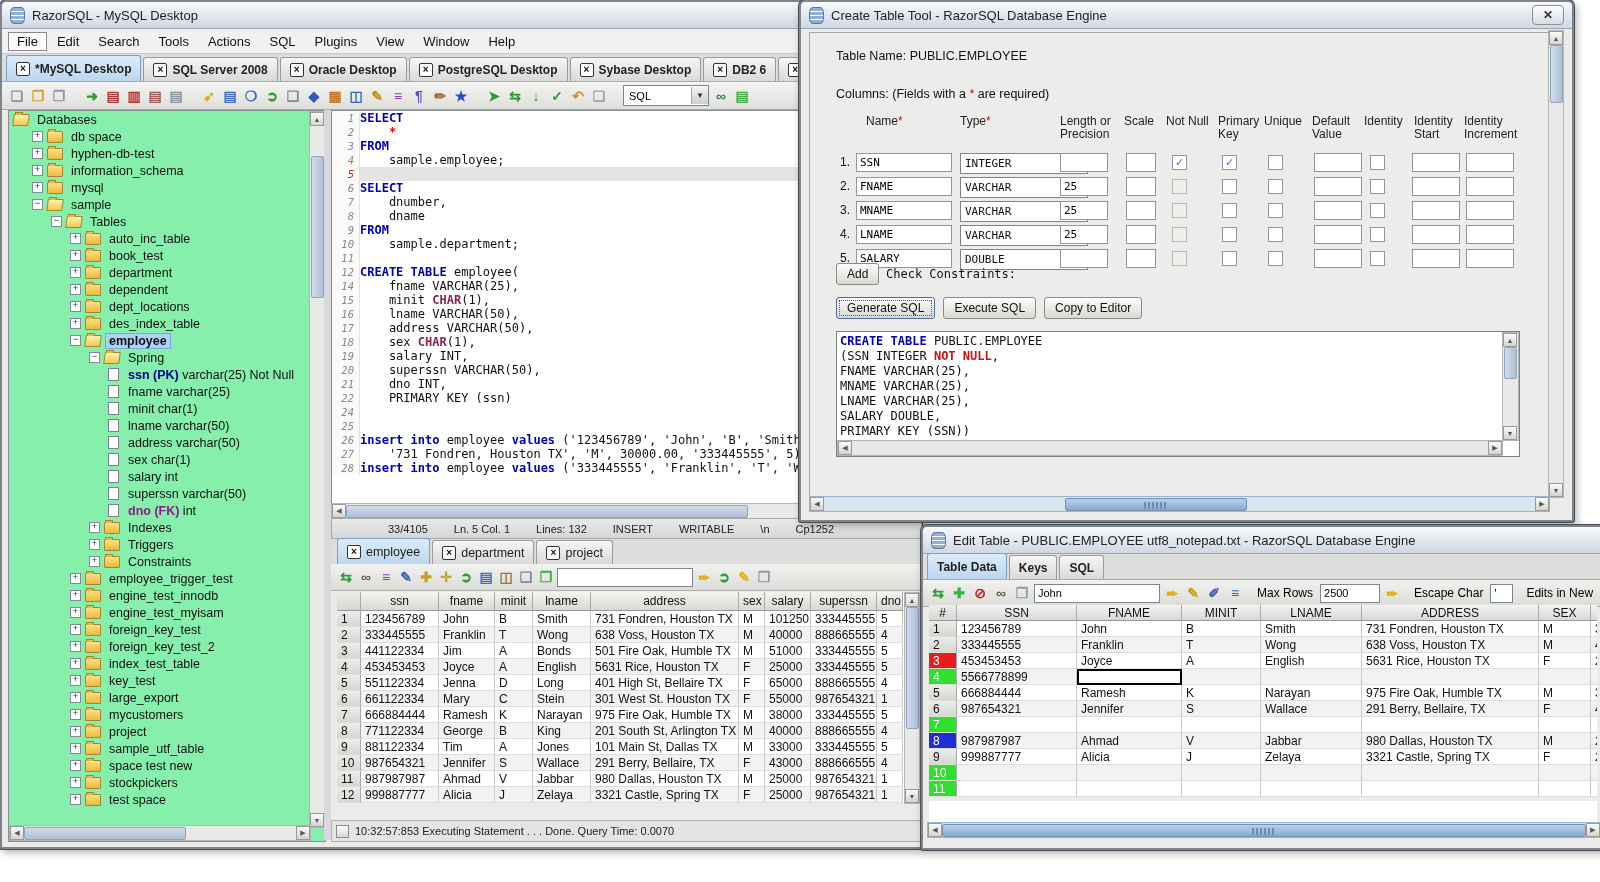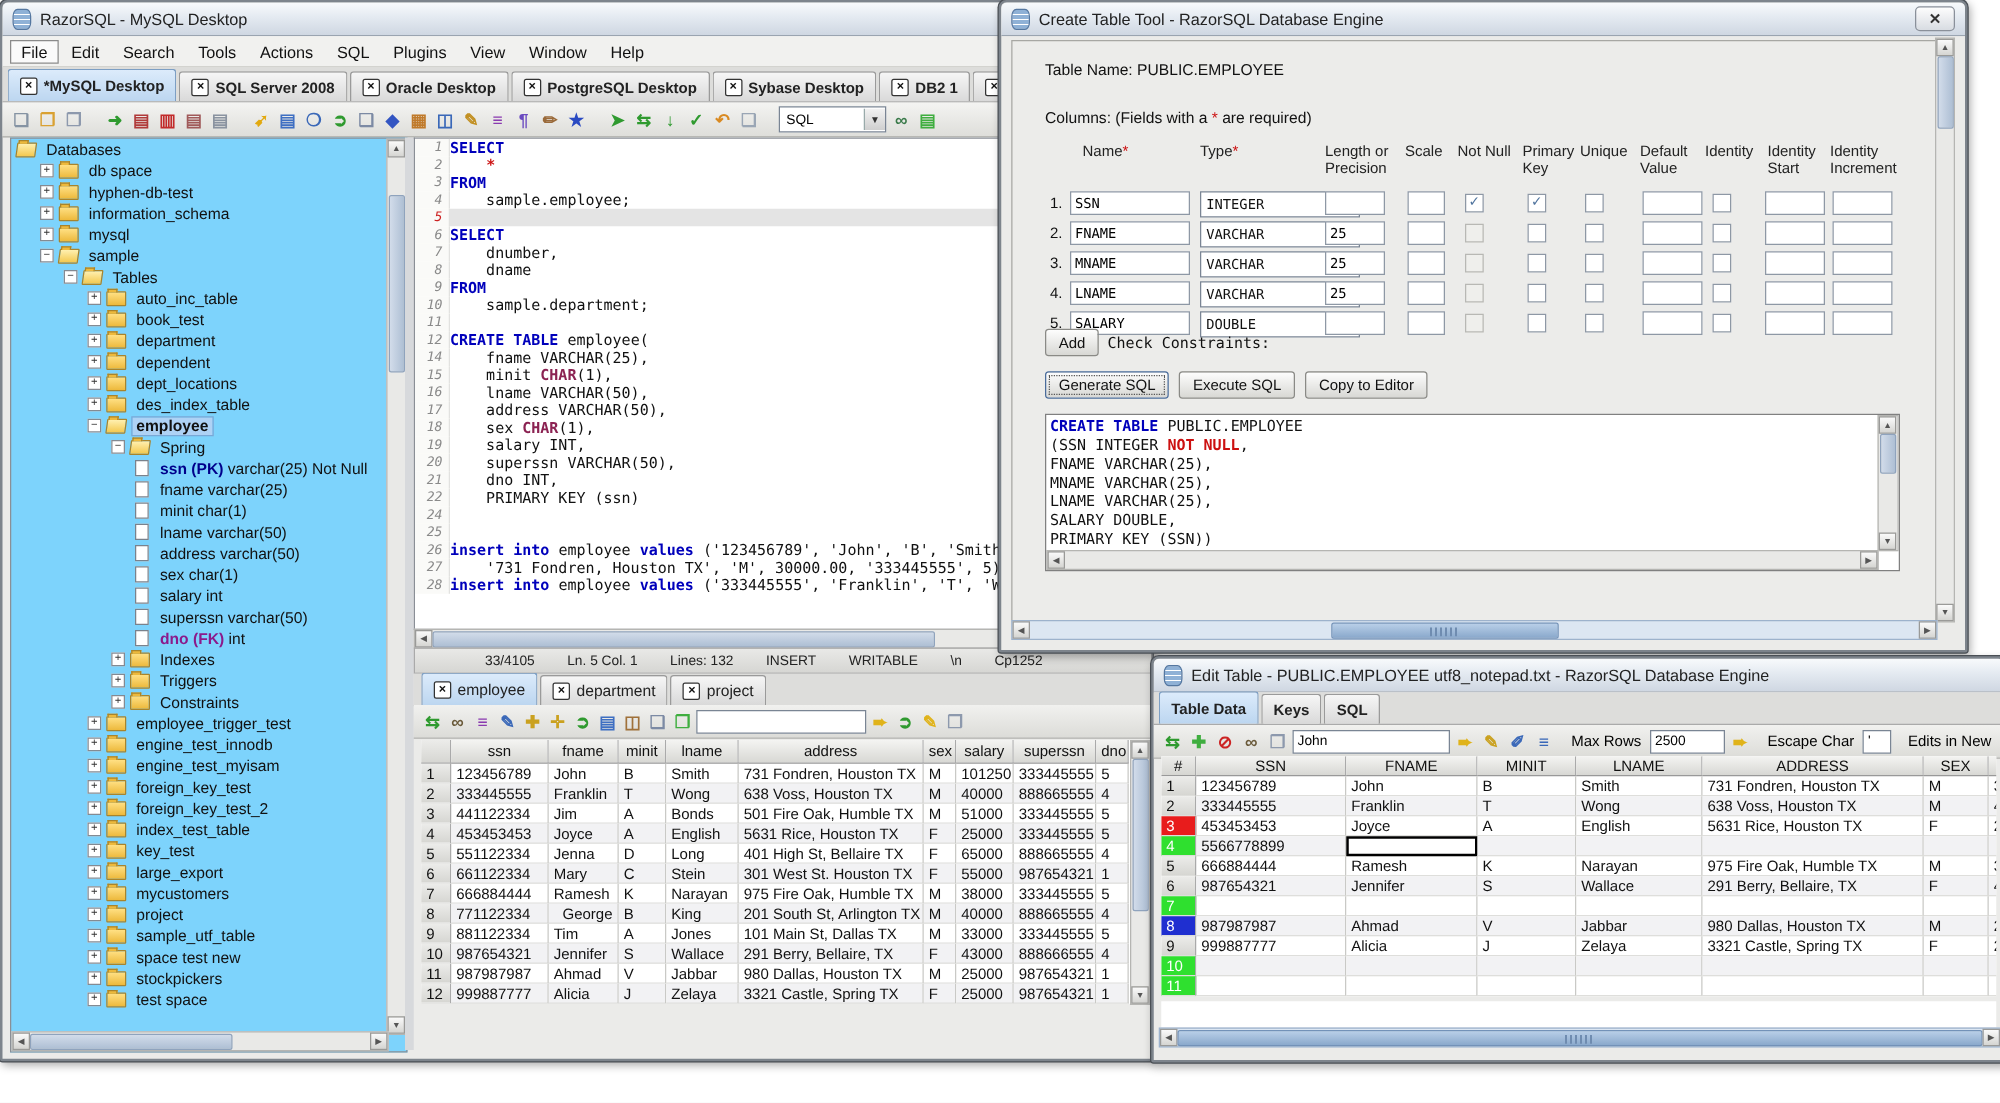--- a/index.html
+++ b/index.html
@@ -18,21 +18,21 @@
   .ctabs{height:27px;background:#dddddb;border-bottom:1px solid #aaa;display:flex;align-items:flex-end;padding-left:4px;gap:2px;}
   .ctab{height:23px;display:flex;align-items:center;gap:5px;padding:0 9px;font-size:12px;font-weight:bold;color:#222;background:linear-gradient(#f6f6f6,#d9d9d9);border:1px solid #9a9a9a;border-bottom:none;border-radius:3px 3px 0 0;white-space:nowrap;}
   .ctab.act{background:linear-gradient(#dcebfb,#bcd6f0);border-color:#7d9fc4;height:25px;}
   .xico{width:12px;height:12px;border:1px solid #333;border-radius:2px;background:#fff;font-size:10px;line-height:10px;font-weight:bold;color:#111;display:flex;align-items:center;justify-content:center;}
   .mtb{height:27px;background:linear-gradient(#f4f4f2,#dededa);border-bottom:1px solid #a8a8a4;display:flex;align-items:center;padding-left:6px;gap:3px;}
   .ticon{width:18px;height:18px;display:flex;align-items:center;justify-content:center;font-size:14px;font-weight:bold;}
   .tsep{width:9px;height:18px;}
   .combo{width:84px;height:19px;background:#fff;border:1px solid #7a8594;display:flex;align-items:center;font-size:11px;}
   .combo span{flex:1;padding-left:5px;}
   .combo .cbtn{width:16px;height:17px;background:linear-gradient(#f2f2f2,#cfcfcf);border-left:1px solid #9aa;font-size:8px;display:flex;align-items:center;justify-content:center;color:#333;}
-  .treewrap{position:absolute;left:6px;top:108px;width:316px;height:730px;background:#7dd3fc;border:1px solid #8a8f96;}
+  .treewrap{position:absolute;left:6px;top:108px;width:316px;height:730px;background:#86efac;border:1px solid #8a8f96;}
   .tree{position:absolute;left:0;top:0;right:14px;bottom:14px;overflow:hidden;font-size:12.5px;color:#111;}
   .trow{height:17px;display:flex;align-items:center;white-space:nowrap;position:relative;}
   .tgl{width:9px;height:9px;border:1px solid #848a92;background:#fff;font-size:9px;line-height:7px;text-align:center;color:#333;margin-right:4px;flex:0 0 auto;}
   .fold{width:14px;height:10px;background:linear-gradient(#ffe084,#edb93c);border:1px solid #a8842c;border-radius:1px;margin-right:5px;position:relative;flex:0 0 auto;}
   .fold:before{content:"";position:absolute;left:0;top:-3px;width:6px;height:2px;background:#edb93c;border:1px solid #a8842c;border-bottom:none;}
   .fold.open{transform:skewX(-8deg);background:linear-gradient(#fff0b0,#f3c84e);}
   .ficon{width:9px;height:11px;background:#fff;border:1px solid #7a828c;margin-right:6px;flex:0 0 auto;}
   .tlab{padding:0 3px;}
   .tlab.sel{background:#aed2f5;outline:1px solid #7aa8d6;font-weight:bold;}
   .pk{color:#00008b;font-weight:bold;}
@@ -153,21 +153,21 @@
         <div class="ctab">
           <span class="xico">×</span>
           <span>PostgreSQL Desktop</span>
         </div>
         <div class="ctab">
           <span class="xico">×</span>
           <span>Sybase Desktop</span>
         </div>
         <div class="ctab">
           <span class="xico">×</span>
-          <span>DB2 1</span>
+          <span>DB2 6</span>
         </div>
         <div class="ctab">
           <span class="xico">×</span>
           <span>SQLite</span>
         </div>
       </div>
     <div class="mtb" id="maintb">
         <span class="ticon" style="color: rgb(133, 147, 163);">❏</span>
         <span class="ticon" style="color: rgb(217, 161, 50);">❐</span>
         <span class="ticon" style="color: rgb(141, 153, 173);">❒</span>
@@ -596,21 +596,21 @@
           <span class="gcell" style="width: 58px;">Narayan</span>
           <span class="gcell" style="width: 148px;">975 Fire Oak, Humble TX</span>
           <span class="gcell" style="width: 26px;">M</span>
           <span class="gcell" style="width: 46px;">38000</span>
           <span class="gcell" style="width: 66px;">333445555</span>
           <span class="gcell" style="width: 26px;">5</span>
         </div>
         <div class="grow alt">
           <span class="gcell gnum" style="width: 24px;">8</span>
           <span class="gcell" style="width: 78px;">771122334</span>
-          <span class="gcell" style="width: 56px; text-align: right;">George</span>
+          <span class="gcell" style="width: 56px;">George</span>
           <span class="gcell" style="width: 38px;">B</span>
           <span class="gcell" style="width: 58px;">King</span>
           <span class="gcell" style="width: 148px;">201 South St, Arlington TX</span>
           <span class="gcell" style="width: 26px;">M</span>
           <span class="gcell" style="width: 46px;">40000</span>
           <span class="gcell" style="width: 66px;">888665555</span>
           <span class="gcell" style="width: 26px;">4</span>
         </div>
         <div class="grow">
           <span class="gcell gnum" style="width: 24px;">9</span>
@@ -658,20 +658,24 @@
           <span class="gcell" style="width: 26px;">F</span>
           <span class="gcell" style="width: 46px;">25000</span>
           <span class="gcell" style="width: 66px;">987654321</span>
           <span class="gcell" style="width: 26px;">1</span>
         </div>
       </div>
     <div class="vsb res-vsb">
       <span class="sbtn">▲</span>
       <span class="vthumb" style="top:14px;height:120px;"></span>
       <span class="sbtn bot">▼</span>
+    </div>
+    <div class="rstatus">
+      <span class="rsico"></span>
+      <span>10:32:57:853 Executing Statement . . . Done. Query Time: 0.0070</span>
     </div>
   </div>
 
   <div class="win create">
     <div class="tbar">
       <span class="appico"></span>
       <span class="ttl">Create Table Tool - RazorSQL Database Engine</span>
       <span class="closebtn">
           <span>✕</span>
         </span>

